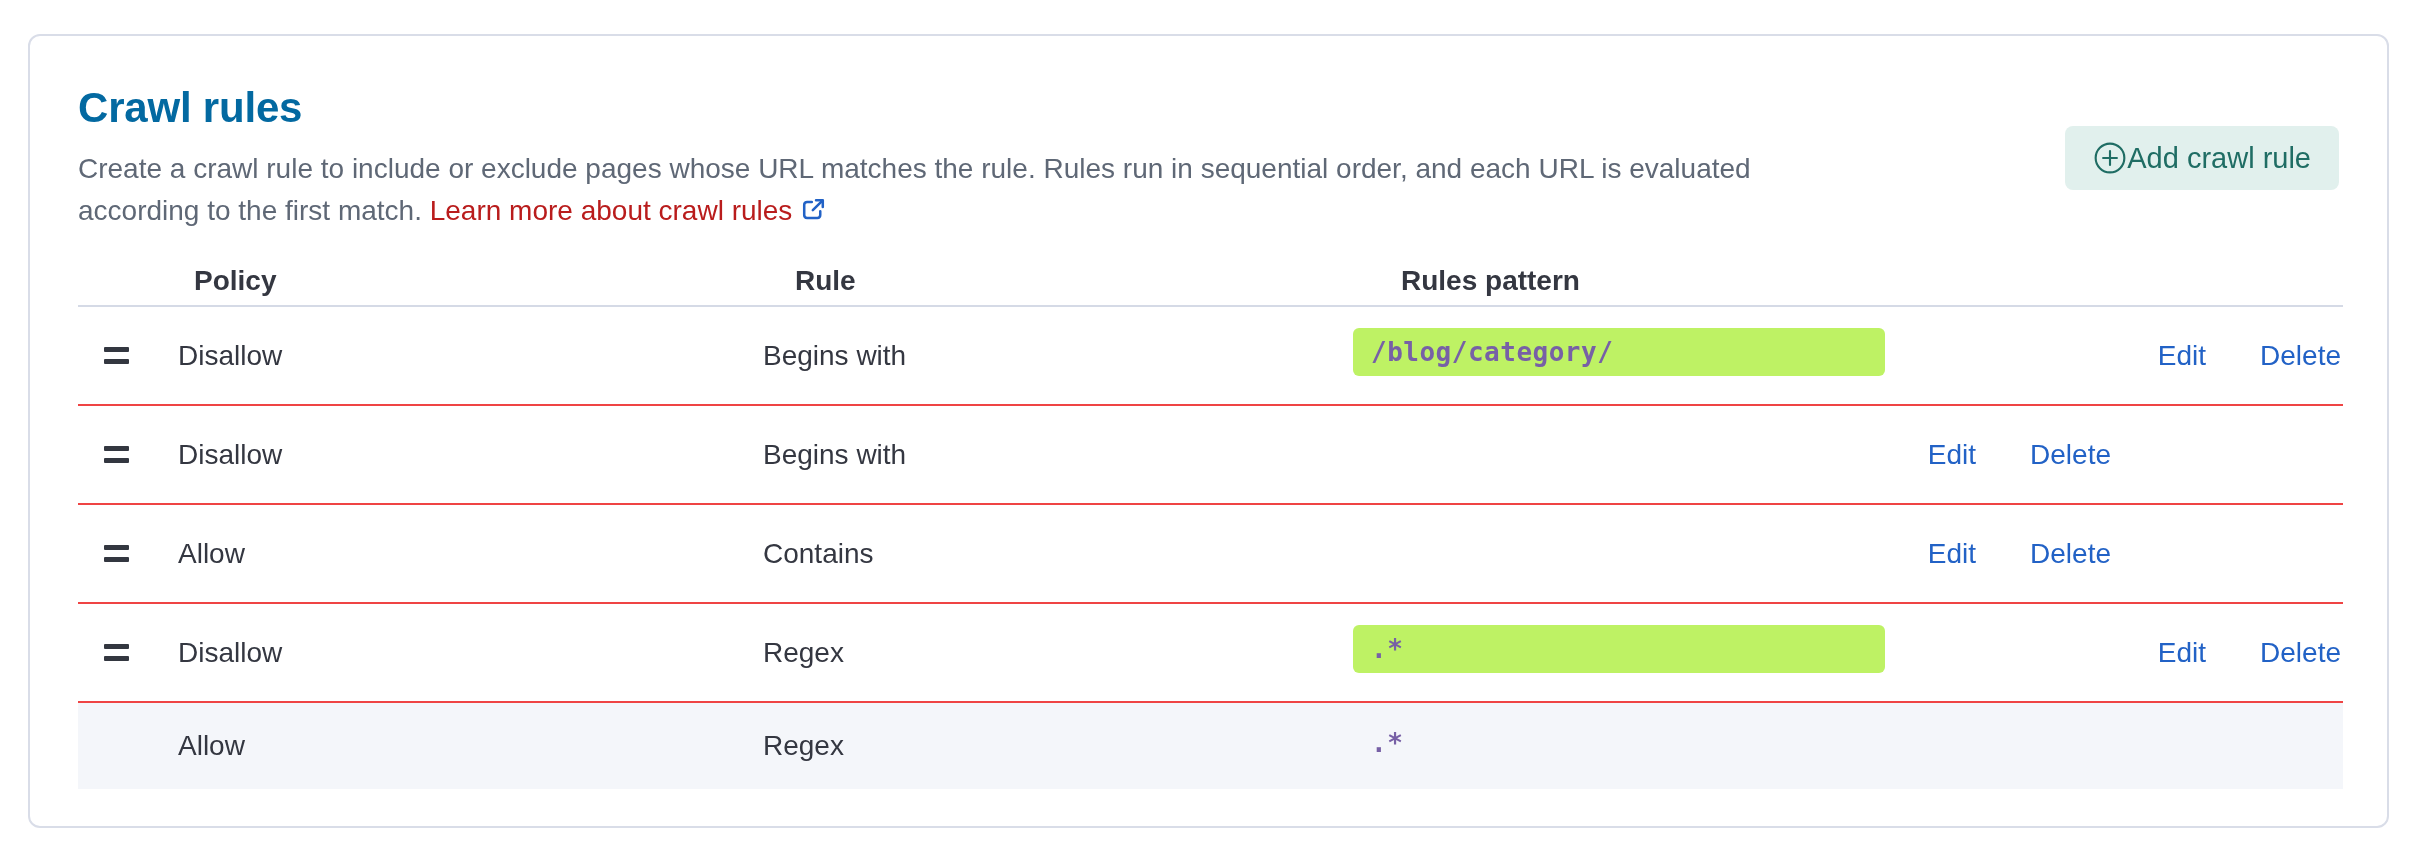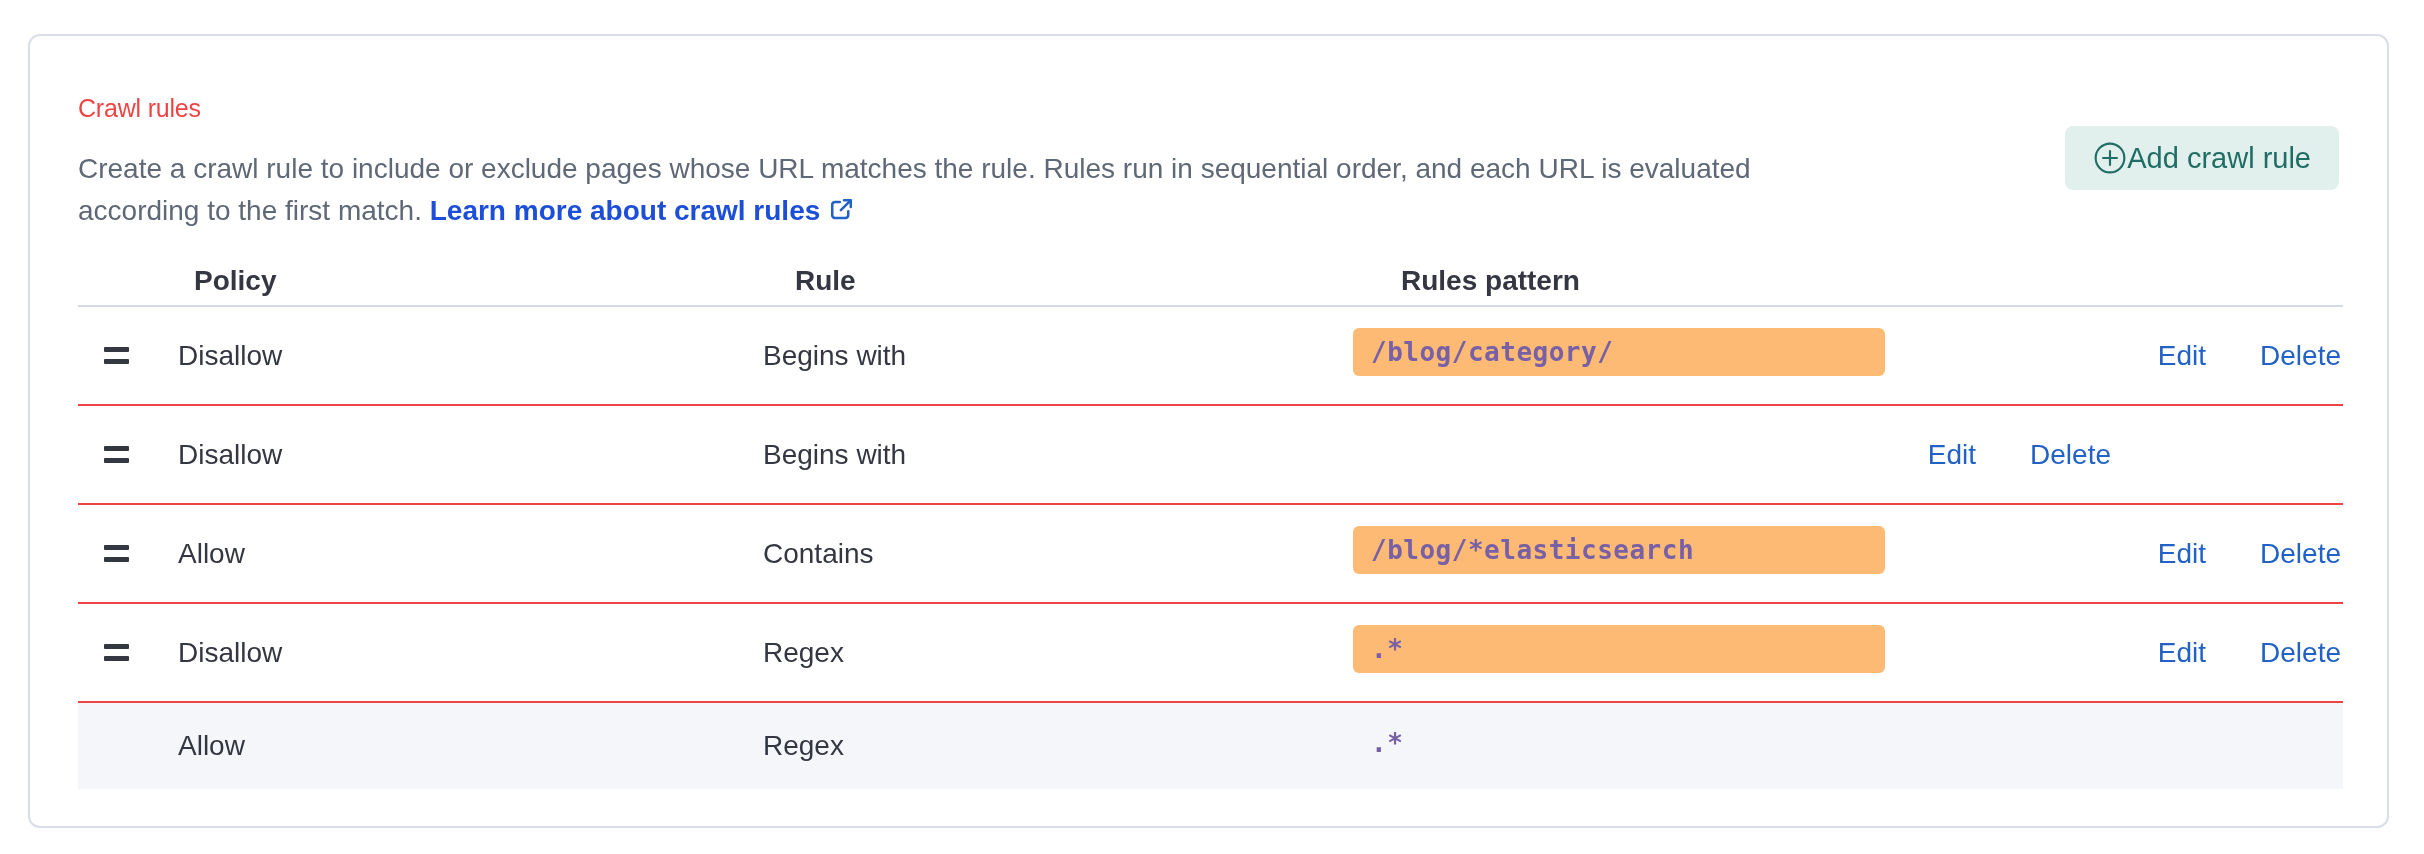--- a/index.html
+++ b/index.html
@@ -23,35 +23,35 @@
     overflow: hidden;
   }
   .card-header {
     display: flex;
     justify-content: space-between;
     align-items: flex-start;
   }
   .header-left { max-width: 1700px; }
   .panel-title {
     margin: 2px 0 20px 0;
-    font-size: 25px;
+    font-size: 42px;
     line-height: 40px;
-    font-weight: 400;
-    color: #ef4444;
+    font-weight: 700;
+    color: #0369a1;
     letter-spacing: -0.2px;
   }
   .panel-desc {
     margin: 0;
     font-size: 28px;
     line-height: 42px;
     color: #5F6876;
   }
   .learn-link {
-    color: #1d4ed8;
-    font-weight: 700;
+    color: #b91c1c;
+    font-weight: 400;
     text-decoration: none;
     cursor: pointer;
     white-space: nowrap;
   }
   .ext-icon { display: inline-block; vertical-align: -3px; margin-left: 8px; }
   .add-btn {
     flex: 0 0 auto;
     margin-top: 40px;
     display: inline-flex;
     align-items: center;
@@ -96,21 +96,21 @@
   .cell { font-size: 28px; color: #343741; }
   .handle-cell { display: flex; align-items: center; padding-left: 22px; }
   .grab { cursor: grab; display: inline-flex; flex-direction: column; gap: 7px; padding: 8px 4px; }
   .grab i { display: block; width: 25px; height: 5px; border-radius: 1px; background: #33374077; background: #333740; }
   .code-chip {
     display: inline-block;
     width: 532px;
     height: 48px;
     line-height: 48px;
     padding: 0 18px;
-    background: #fdba74;
+    background: #bef264;
     border-radius: 6px;
     font-family: "DejaVu Sans Mono", "Liberation Mono", monospace;
     font-size: 26px;
     font-weight: 700;
     color: #7760A6;
     letter-spacing: 0.5px;
     white-space: nowrap;
     overflow: hidden;
   }
   .code-chip.bare {
@@ -203,21 +203,20 @@
 
     <div class="t-row t-body-row">
       <div class="cell handle-cell">
         <span class="grab">
             <i></i>
             <i></i>
           </span>
       </div>
       <div class="cell">Allow</div>
       <div class="cell">Contains</div>
-      <div class="cell"><span class="code-chip">/blog/*elasticsearch</span></div>
       <div class="cell actions-cell">
         <a class="action-link">Edit</a>
         <a class="action-link">Delete</a>
       </div>
     </div>
 
     <div class="t-row t-body-row">
       <div class="cell handle-cell">
         <span class="grab">
             <i></i>

